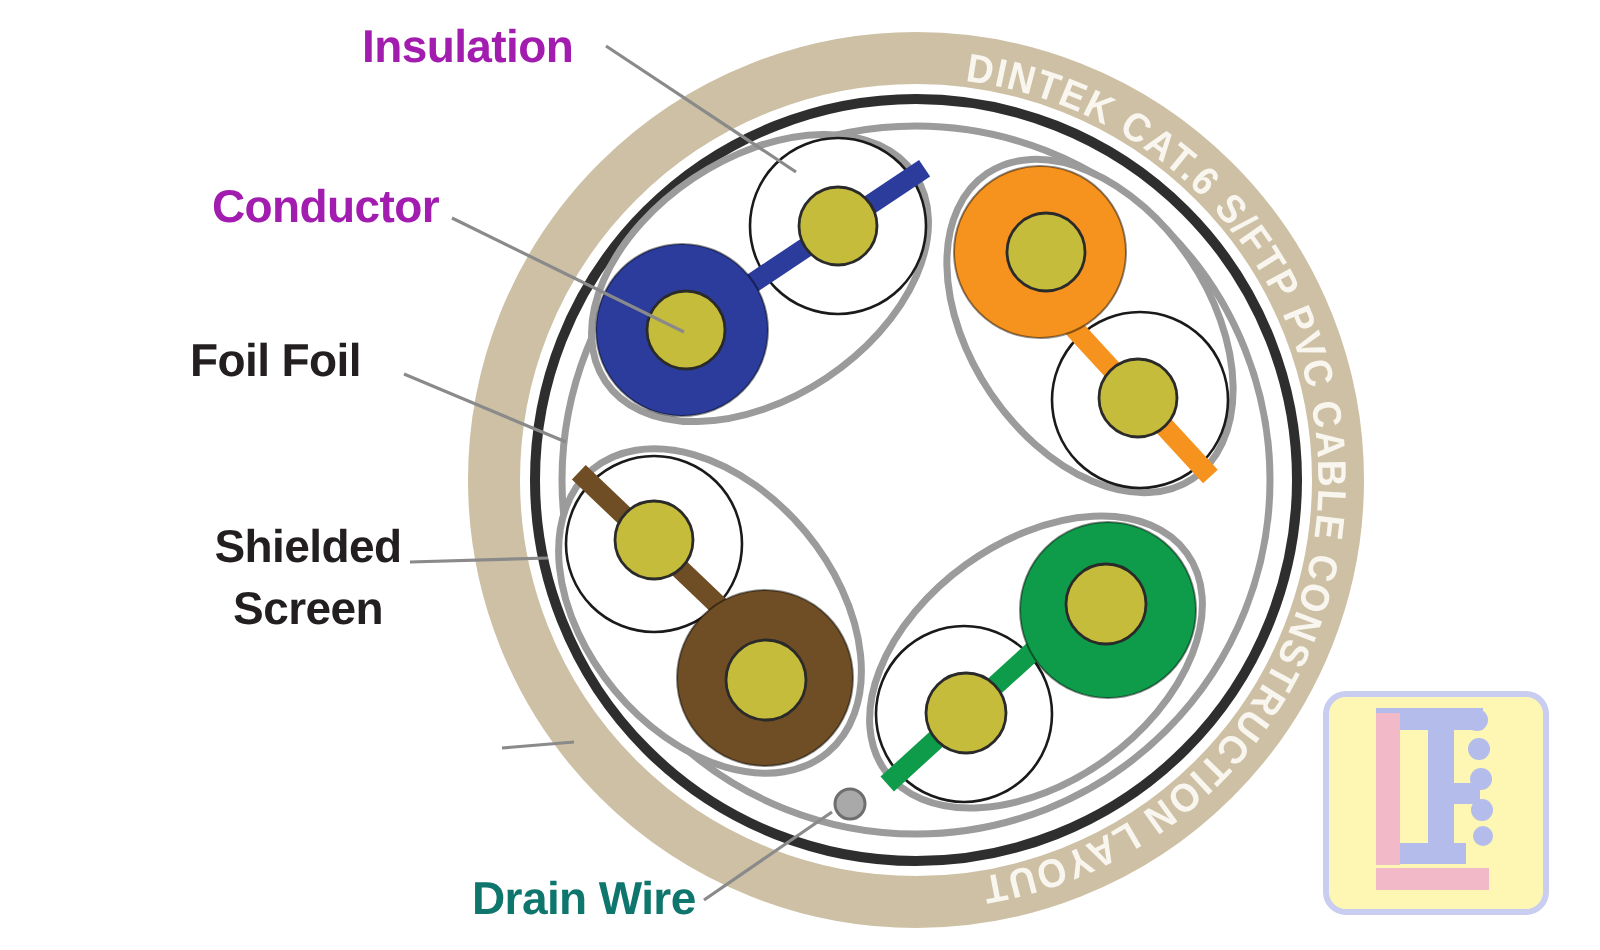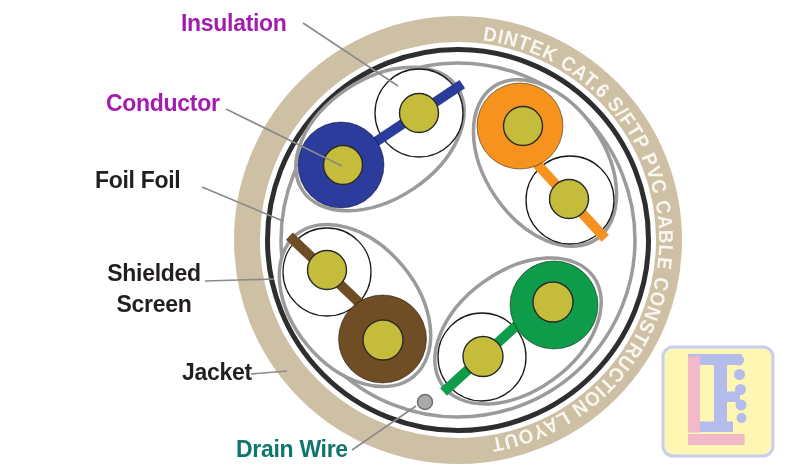--- a/index.html
+++ b/index.html
@@ -123,16 +123,15 @@
   </svg>
 
   <div class="lbl" style="left: 181px; top: 10px; color: #a21caf;">Insulation</div>
 
   <div class="lbl" style="left: 106px; top: 90px; color: #a21caf;">Conductor</div>
 
   <div class="lbl" style="left: 95px; top: 167px; color: rgb(35, 31, 32);">Foil Foil</div>
 
   <div class="lbl wrap" style="left: 104px; top: 258px; width: 100px; color: rgb(35, 31, 32);">Shielded Screen</div>
 
-  <div class="lbl" style="left: 182px; top: 359px; color: rgb(35, 31, 32);">Jacket</div>
 
   <div class="lbl" style="left: 236px; top: 436px; color: #0f766e;">Drain Wire</div>
 </div>
 
 </body></html>

